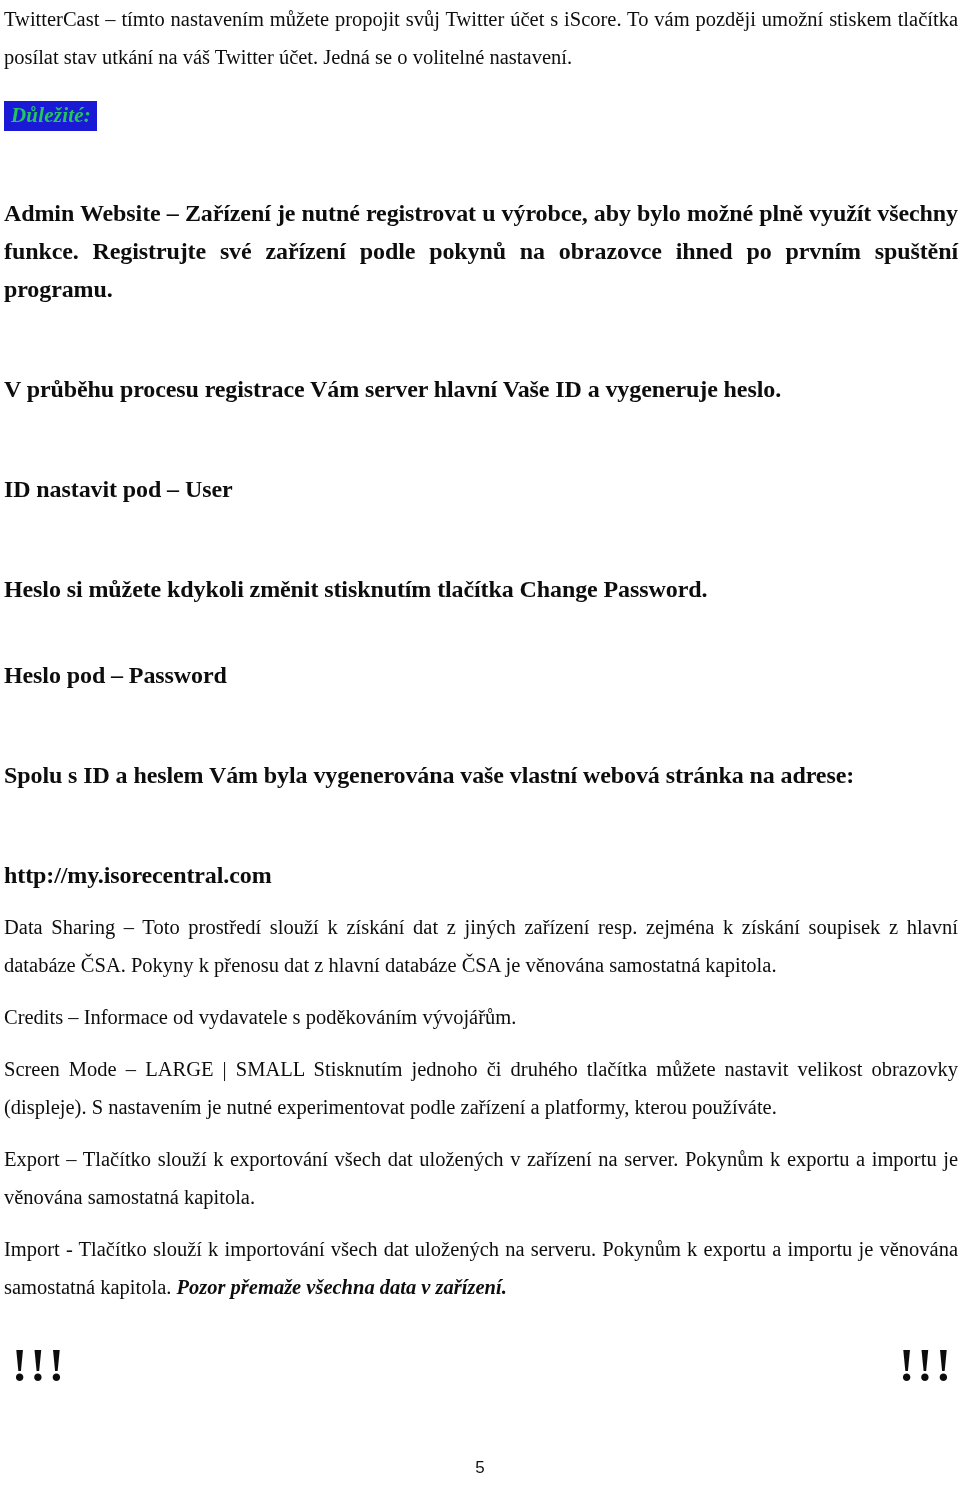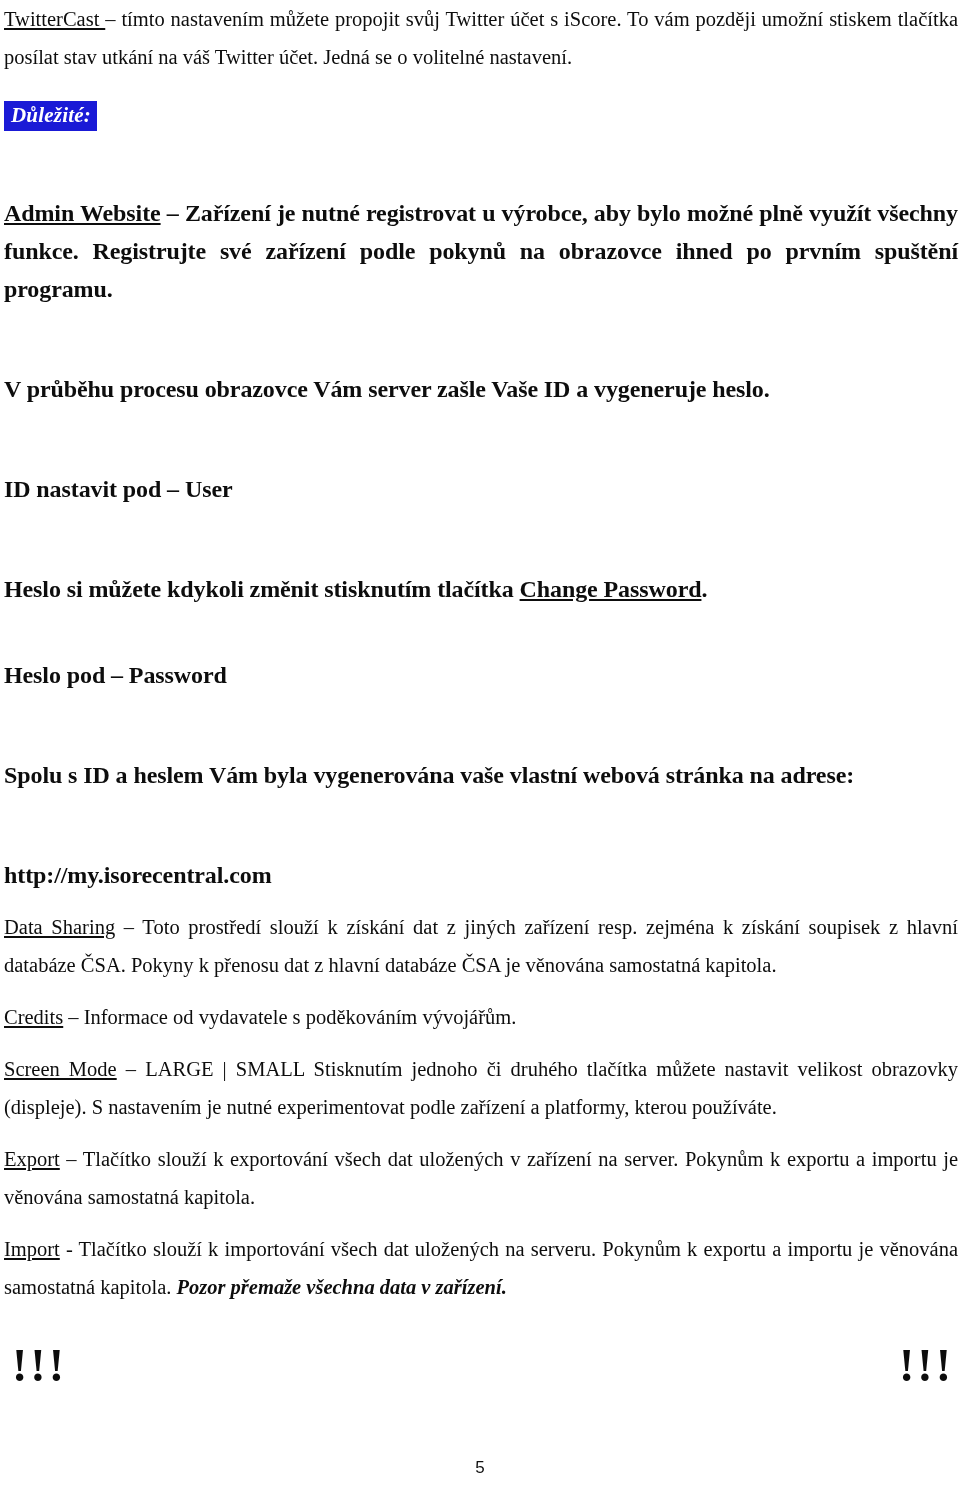--- a/index.html
+++ b/index.html
@@ -46,42 +46,41 @@
     font-weight: 700;
     font-size: 24px;
     letter-spacing: -0.1px;
     margin-top: 48px;
   }
   p.nojust {
     text-align: left;
   }
 
   .u {
-    text-decoration: underline;
     text-underline-offset: 2px;
   }
   .bi {
     font-weight: 700;
     font-style: italic;
   }
 
   
   .gap-sm { height: 14px; }
   .gap-md { height: 22px; }
   .gap-lg { height: 30px; }
 
   
   .highlight-line {
     margin: 0;
     line-height: 34px;
   }
   .highlight {
     display: inline-block;
     background: #1a1ad6;
-    color: #ffffff;
+    color: #22c55e;
     font-weight: 700;
     font-style: italic;
     font-size: 21px;
     padding: 2px 6px 3px 7px;
     line-height: 25px;
     letter-spacing: 0.2px;
   }
 
   
   .warn-block {
@@ -133,21 +132,21 @@
     <div class="gap-md"></div>
 
     <p class="highlight-line"><span class="highlight">Důležité:</span></p>
 
     <div class="gap-sm"></div>
 
     <p class="bold"><span class="u">Admin Website</span><span> – Zařízení je nutné registrovat u výrobce, aby bylo možné plně využít všechny funkce. Registrujte své zařízení podle pokynů na obrazovce ihned po prvním spuštění programu.</span></p>
 
     <div class="gap-sm"></div>
 
-    <p class="bold nojust">V průběhu procesu obrazovce Vám server zašle Vaše ID a vygeneruje heslo.</p>
+    <p class="bold nojust">V průběhu procesu registrace Vám server hlavní Vaše ID a vygeneruje heslo.</p>
 
     <div class="gap-sm"></div>
 
     <p class="bold nojust">ID nastavit pod – User</p>
 
     <div class="gap-sm"></div>
 
     <p class="bold nojust"><span>Heslo si můžete kdykoli změnit stisknutím tlačítka </span><span class="u">Change Password</span><span>.</span></p>
 
     <p class="bold nojust">Heslo pod – Password</p>

